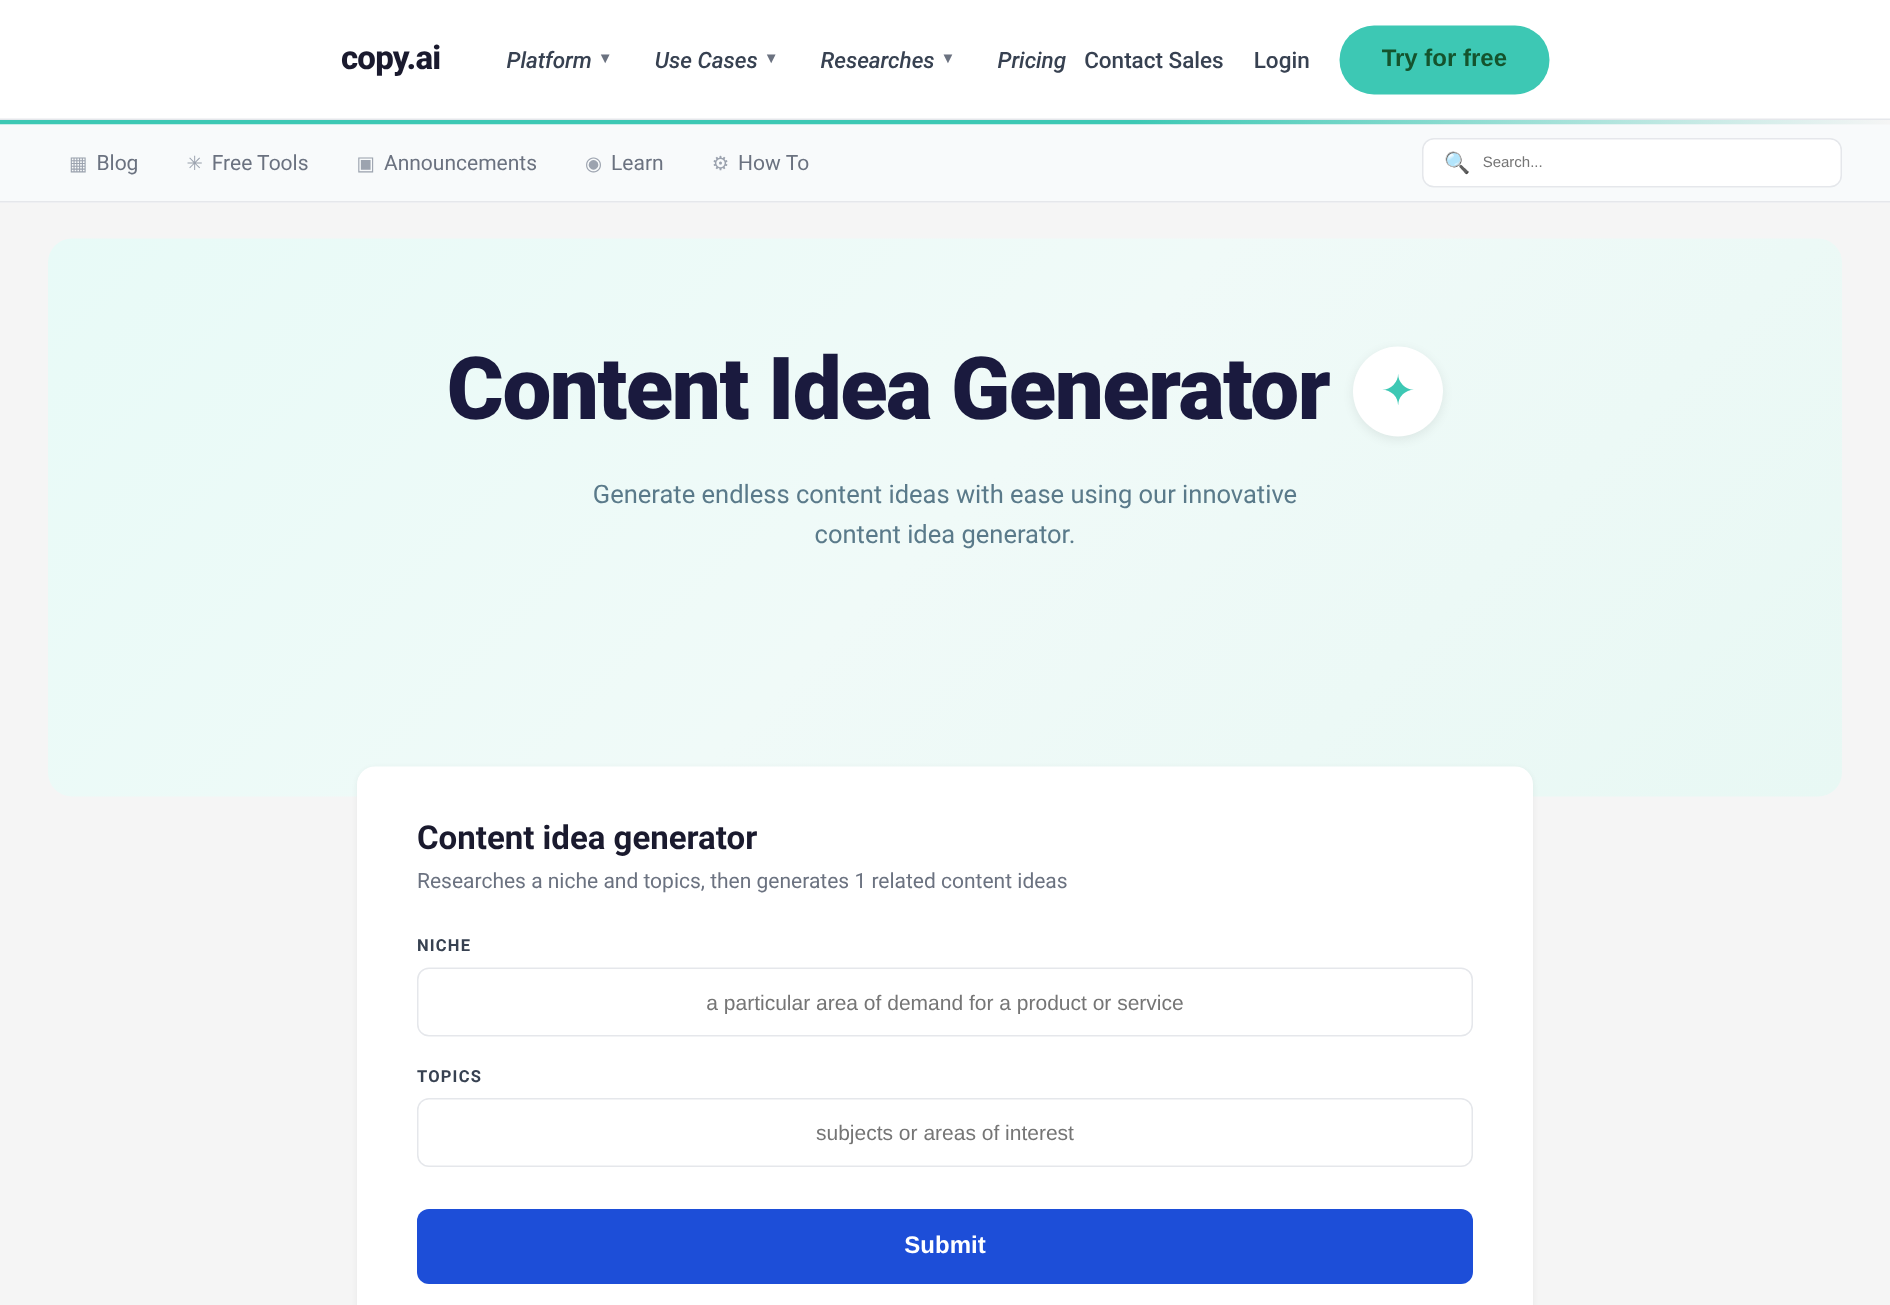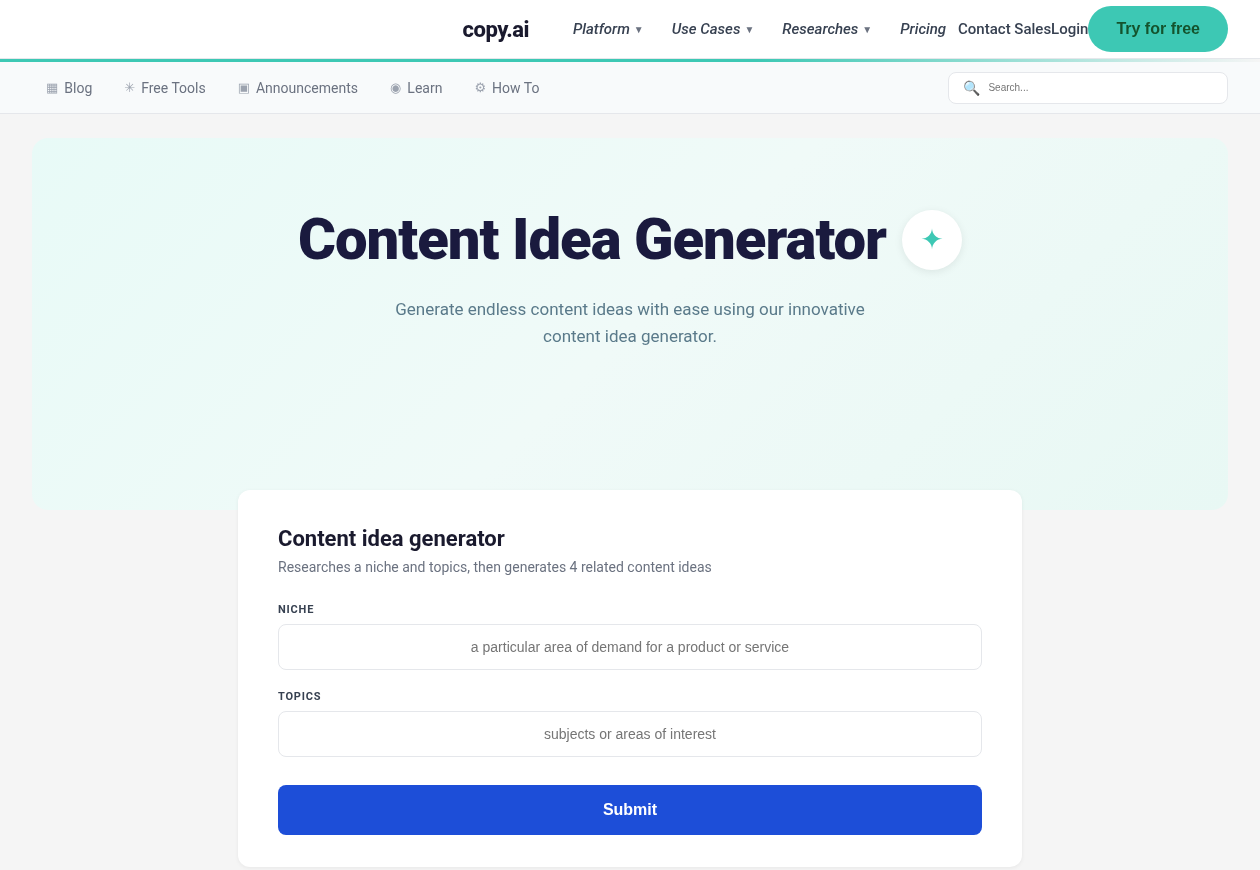--- a/index.html
+++ b/index.html
@@ -3,24 +3,24 @@
   <meta charset="utf-8">
   <style>
     * { box-sizing: border-box; margin: 0; padding: 0; }
     body { font-family: -apple-system, BlinkMacSystemFont, 'Segoe UI', Roboto, sans-serif; background: #f5f5f5; }
 
     
     .navbar {
       background: #ffffff;
       border-bottom: 1px solid #e5e7eb;
       padding: 0 32px;
-      height: 59px;
-      display: flex;
-      align-items: center;
-      justify-content: flex-end;
+      height: 80px;
+      display: flex;
+      align-items: center;
+      justify-content: center;
       position: relative;
       z-index: 10;
     }
     .navbar-left {
       display: flex;
       align-items: center;
       gap: 32px;
     }
     .logo {
       font-size: 22px;
@@ -46,20 +46,21 @@
       transition: background 0.15s;
       font-style: italic;
     }
     .chevron {
       font-size: 10px;
       color: #6b7280;
     }
     .navbar-right {
       display: flex;
       align-items: center;
+      gap: 20px;
     }
     .contact-sales {
       font-size: 15px;
       color: #374151;
       font-weight: 500;
       cursor: pointer;
     }
     .login-link {
       font-size: 15px;
       color: #374151;
@@ -330,21 +331,21 @@
         </div>
       </div>
       <p class="hero-subtitle">Generate endless content ideas with ease using our innovative content idea generator.</p>
 
       <div style="height: 80px;"></div>
     </div>
 
     <div class="card-container">
       <div class="tool-card">
         <h2 class="tool-title">Content idea generator</h2>
-        <p class="tool-desc">Researches a niche and topics, then generates 4 related content ideas</p>
+        <p class="tool-desc">Researches a niche and topics, then generates 1 related content ideas</p>
 
         <div class="field-group">
           <label class="field-label">NICHE</label>
           <input class="field-input" type="text" placeholder="a particular area of demand for a product or service" style="">
         </div>
 
         <div class="field-group">
           <label class="field-label">TOPICS</label>
           <input class="field-input" type="text" placeholder="subjects or areas of interest" style="">
         </div>

